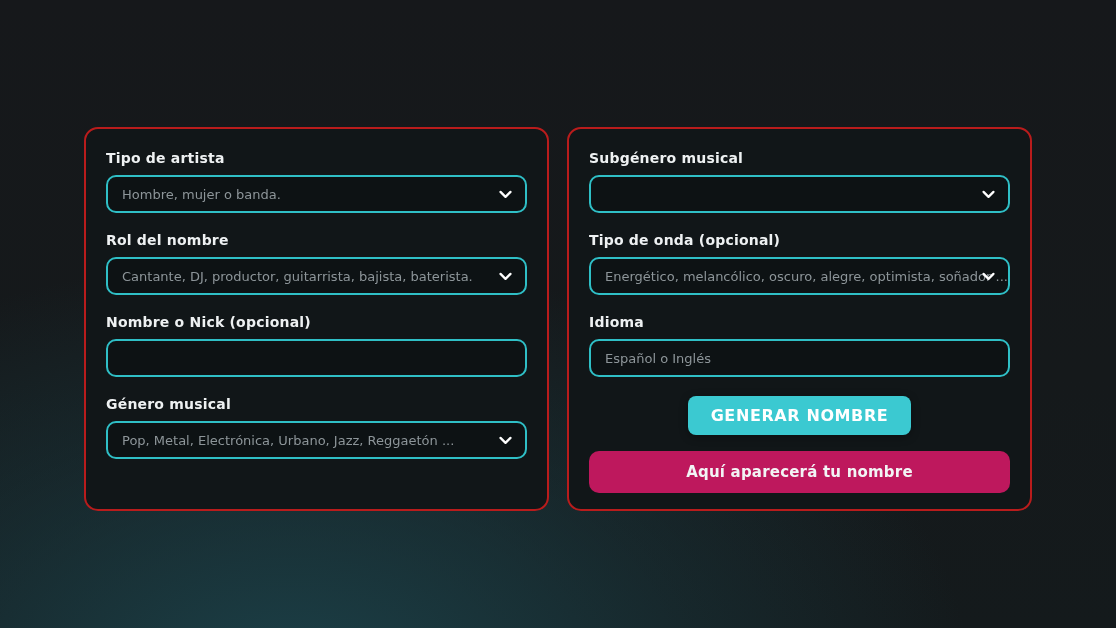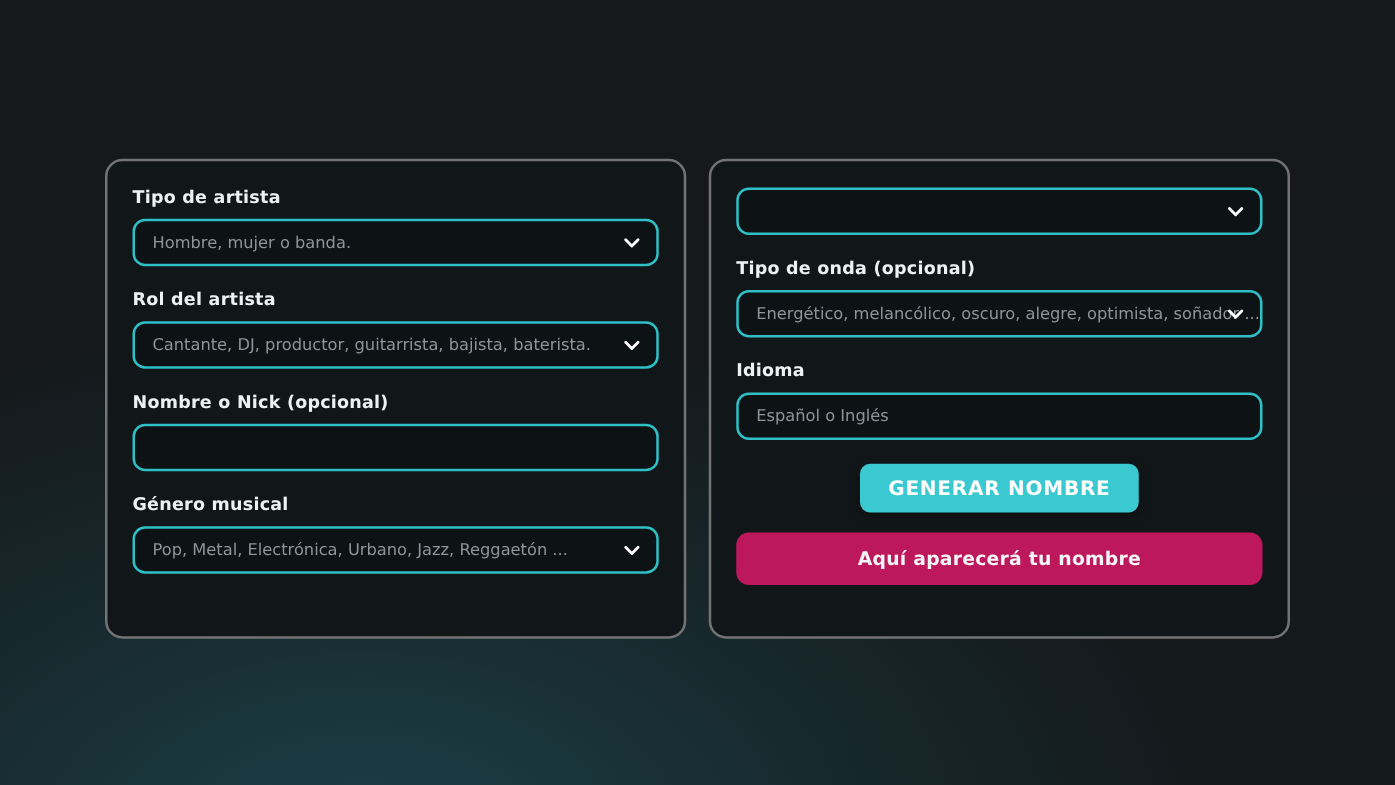--- a/index.html
+++ b/index.html
@@ -16,21 +16,21 @@
   }
   .panels {
     position: absolute;
     left: 84px; top: 127px;
     display: flex;
     gap: 18px;
   }
   .panel {
     width: 465px; height: 384px;
     background: #111618;
-    border: 2px solid #737373;
+    border: 2px solid #b91c1c;
     border-radius: 14px;
     padding: 21px 20px;
   }
   .field-row { margin-bottom: 19px; }
   .field-label {
     display: block;
     color: #eef1f2;
     font-size: 14px;
     font-weight: bold;
     margin-bottom: 9px;
@@ -120,21 +120,21 @@
         <span class="ph">Hombre, mujer o banda.</span>
         <span class="chev">
           <svg viewBox="0 0 24 24" width="17" height="17">
               <path d="M5 9l7 7 7-7" fill="none" stroke="#ffffff" stroke-width="3.2" stroke-linecap="round" stroke-linejoin="round"></path>
             </svg>
         </span>
       </div>
     </div>
 
     <div class="field-row">
-      <span class="field-label">Rol del artista</span>
+      <span class="field-label">Rol del nombre</span>
       <div class="control">
         <span class="ph">Cantante, DJ, productor, guitarrista, bajista, baterista.</span>
         <span class="chev">
           <svg viewBox="0 0 24 24" width="17" height="17">
               <path d="M5 9l7 7 7-7" fill="none" stroke="#ffffff" stroke-width="3.2" stroke-linecap="round" stroke-linejoin="round"></path>
             </svg>
         </span>
       </div>
     </div>
 
@@ -153,20 +153,21 @@
             </svg>
         </span>
       </div>
     </div>
 
   </div>
 
   <div class="panel">
 
     <div class="field-row">
+      <span class="field-label">Subgénero musical</span>
       <div class="control">
         <span class="ph"></span>
         <span class="chev">
           <svg viewBox="0 0 24 24" width="17" height="17">
               <path d="M5 9l7 7 7-7" fill="none" stroke="#ffffff" stroke-width="3.2" stroke-linecap="round" stroke-linejoin="round"></path>
             </svg>
         </span>
       </div>
     </div>
 

